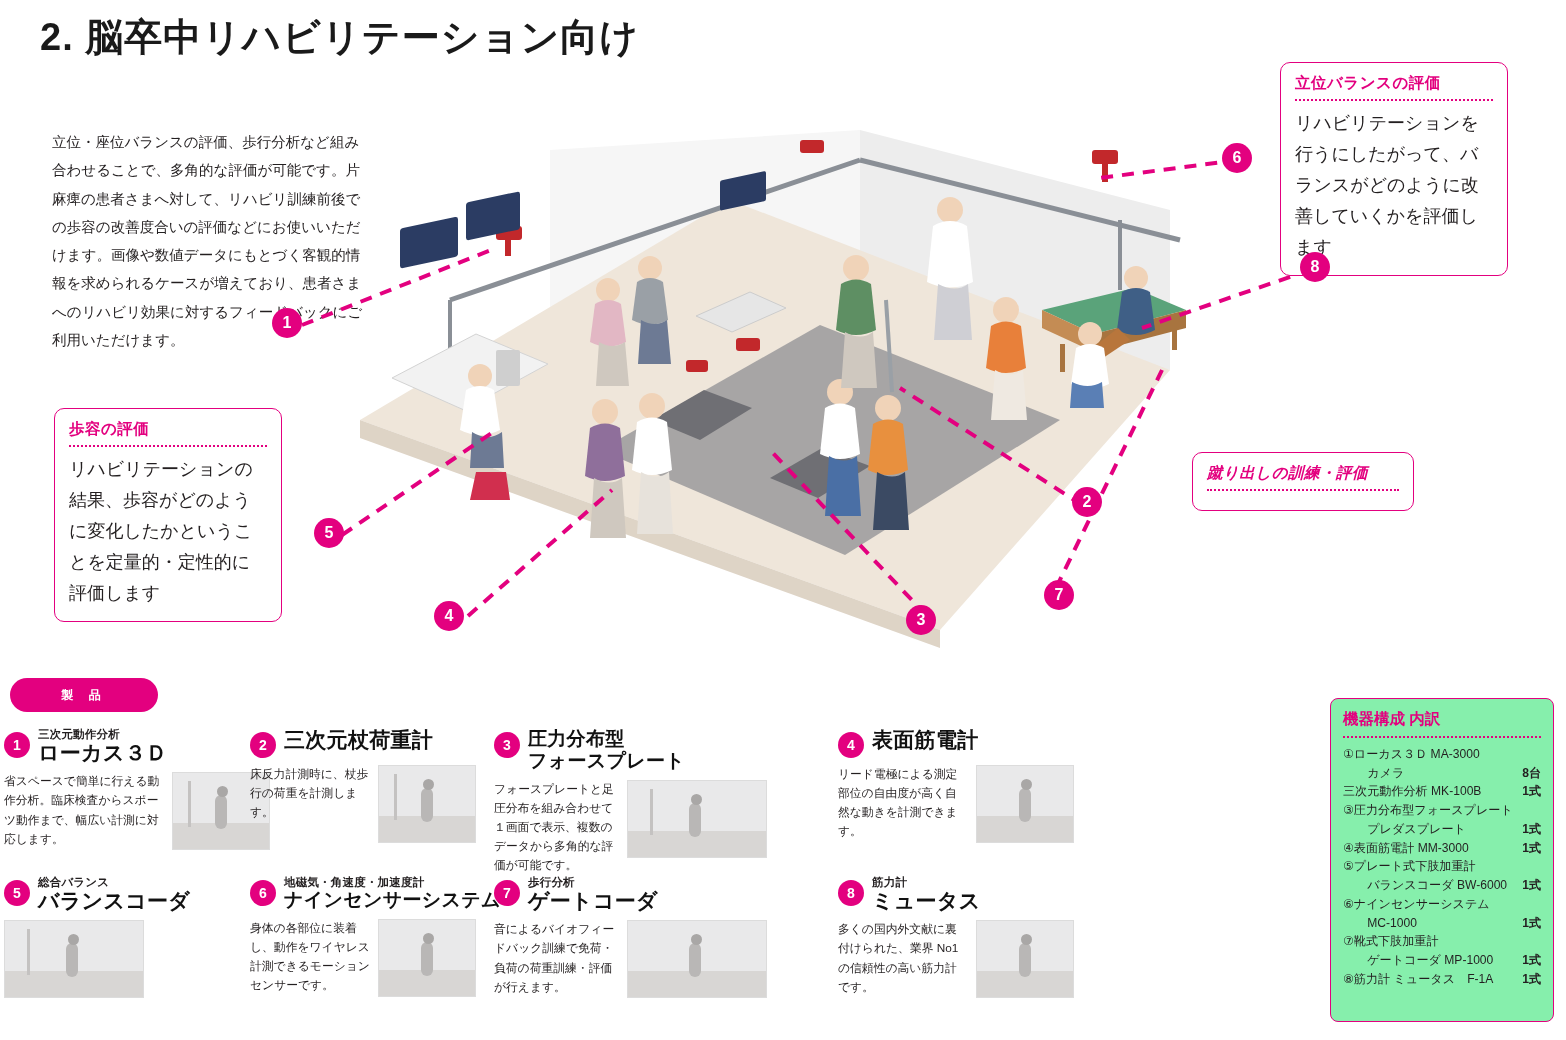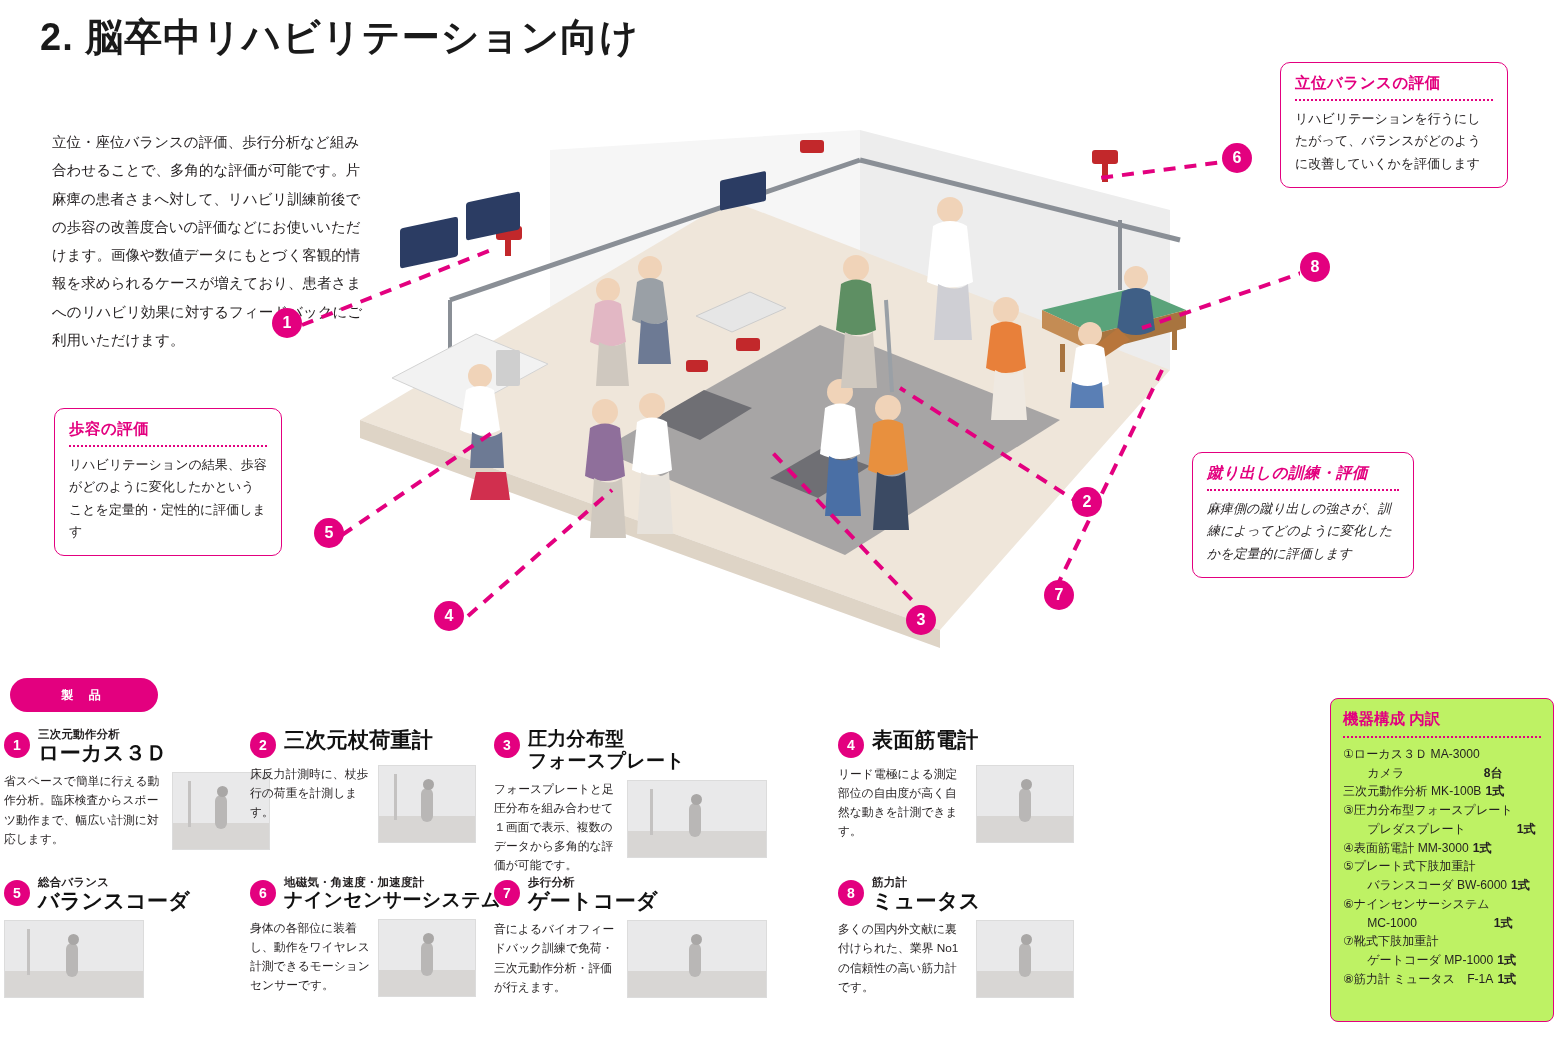--- a/index.html
+++ b/index.html
@@ -50,21 +50,21 @@
   .callout .c-title {
     color: #e3007f;
     font-weight: 700;
     font-size: 15.5px;
     padding-bottom: 5px;
     border-bottom: 2px dotted #e3007f;
     margin-bottom: 7px;
     letter-spacing: .5px;
   }
   .callout .c-body {
-    font-size: 13px;
+    font-size: 18px;
     line-height: 1.72;
     color: #231f20;
   }
   #callout-standing { left: 1280px; top: 62px; width: 228px; }
   #callout-gait     { left: 54px;   top: 408px; width: 228px; }
   #callout-kick     { left: 1192px; top: 452px; width: 222px; font-style: italic; }
 
   
   #scene {
     position: absolute;
@@ -159,36 +159,36 @@
     width: 3px; height: 46px; background: #c4c2c1;
   }
 
   
   #equip {
     position: absolute;
     left: 1330px; top: 698px;
     width: 224px; height: 324px;
     border: 1.6px solid #e3007f;
     border-radius: 8px;
-    background: #bef264;
+    background: #86efac;
     padding: 10px 12px;
   }
   #equip .e-title {
     color: #e3007f;
     font-weight: 700;
     font-size: 15.5px;
     border-bottom: 2px dotted #e3007f;
     padding-bottom: 6px;
     margin-bottom: 7px;
   }
   .e-row {
     font-size: 12.1px;
     line-height: 1.55;
     display: flex;
-    justify-content: flex-start;
+    justify-content: space-between;
     align-items: flex-end;
     gap: 4px;
   }
   .e-row .e-label { white-space: pre-line; }
   .e-row .e-qty { flex: 0 0 auto; font-weight: bold; }
 </style>
 </head>
 <body>
 
 <div id="page">
@@ -349,21 +349,20 @@
   <div class="callout" id="callout-standing">
     <div class="c-title">立位バランスの評価</div>
     <div class="c-body">リハビリテーションを行うにしたがって、バランスがどのように改善していくかを評価します</div>
   </div>
   <div class="callout" id="callout-gait">
     <div class="c-title">歩容の評価</div>
     <div class="c-body">リハビリテーションの結果、歩容がどのように変化したかということを定量的・定性的に評価します</div>
   </div>
   <div class="callout" id="callout-kick">
     <div class="c-title">蹴り出しの訓練・評価</div>
-    <div class="c-body">麻痺側の蹴り出しの強さが、訓練によってどのように変化したかを定量的に評価します</div>
   </div>
 
   <div class="section-tab">製 品</div>
 
   <div id="products">
 
     <div class="prod" style="left:4px; top:0px;">
       <div class="prod-head">
         <div class="prod-num">1</div>
         <div class="prod-titles">
@@ -475,21 +474,21 @@
 
     <div class="prod" style="left:494px; top:148px;">
       <div class="prod-head">
         <div class="prod-num">7</div>
         <div class="prod-titles">
           <div class="prod-sub">歩行分析</div>
           <div class="prod-name">ゲートコーダ</div>
         </div>
       </div>
       <div class="prod-body">
-        <div class="prod-desc" style="width:125px;">音によるバイオフィードバック訓練で免荷・三次元動作分析・評価が行えます。</div>
+        <div class="prod-desc" style="width:125px;">音によるバイオフィードバック訓練で免荷・負荷の荷重訓練・評価が行えます。</div>
         <div class="prod-img wide">
           <div class="ph-floor"></div>
             <div class="ph-fig"></div>
             <div class="ph-head"></div>
         </div>
       </div>
     </div>
 
     <div class="prod" style="left:838px; top:148px;">
       <div class="prod-head">

